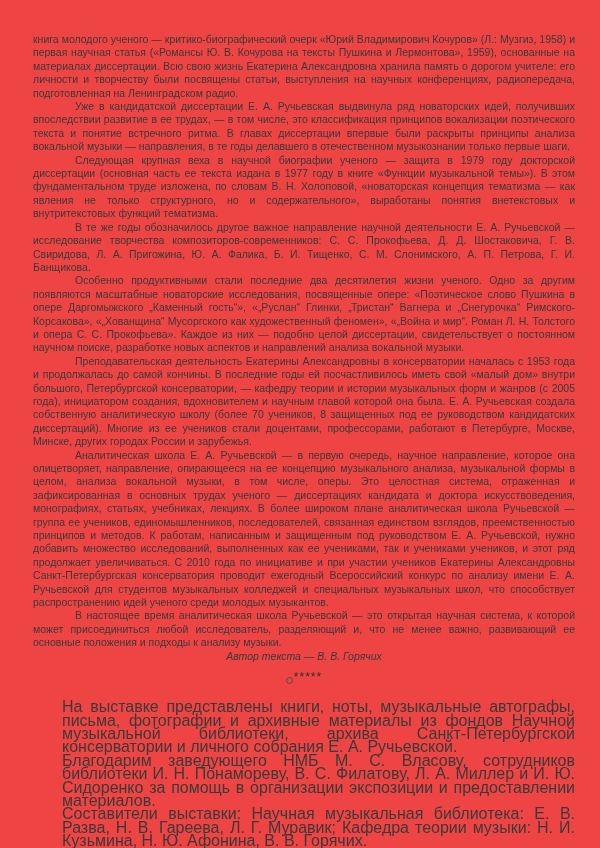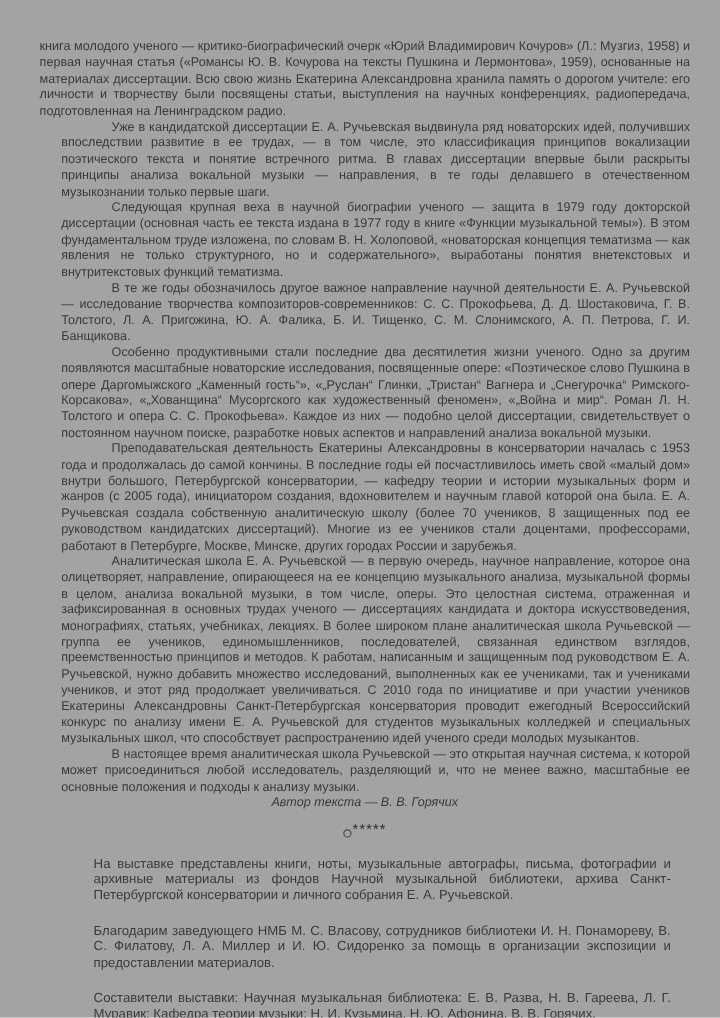--- a/index.html
+++ b/index.html
@@ -8,31 +8,31 @@
     height: 848px;
     background: #ffffff;
     overflow: hidden;
     font-family: "Liberation Sans", "DejaVu Sans", sans-serif;
   }
   .page {
     box-sizing: border-box;
     width: 600px;
     height: 848px;
     padding: 33px 25px 0 33px;
-    background: #a3a3a3;
+    background: #ef4444;
     color: #3a3a3a;
   }
   .main-text p {
     margin: 0;
     font-size: 10.5px;
     line-height: 13.4px;
     text-align: justify;
     color: #3a3a3a;
   }
-  .main-text p.indent { text-indent: 42px; margin-left: 18px; }
+  .main-text p.indent { text-indent: 42px; }
   .author-line {
     margin: 0;
     font-size: 10.5px;
     line-height: 13.4px;
     text-align: center;
     font-style: italic;
     color: #3a3a3a;
   }
   .divider {
     position: relative;
@@ -49,40 +49,40 @@
     height: 5px;
     border: 1px solid #4a4a4a;
     border-radius: 50%;
     margin-right: 1px;
     vertical-align: -3px;
   }
   .footer-block {
     margin-left: 29px;
   }
   .footer-block p {
-    margin: 16px;
-    font-size: 11px;
+    margin: 0;
+    font-size: 16px;
     line-height: 13.4px;
     text-align: justify;
     color: #3a3a3a;
   }
 </style>
 </head>
 <body>
 
 <div class="page">
   <div class="main-text">
     <p>книга молодого ученого — критико-биографический очерк «Юрий Владимирович Кочуров» (Л.: Музгиз, 1958) и первая научная статья («Романсы Ю. В. Кочурова на тексты Пушкина и Лермонтова», 1959), основанные на материалах диссертации. Всю свою жизнь Екатерина Александровна хранила память о дорогом учителе: его личности и творчеству были посвящены статьи, выступления на научных конференциях, радиопередача, подготовленная на Ленинградском радио.</p>
     <p class="indent">Уже в кандидатской диссертации Е. А. Ручьевская выдвинула ряд новаторских идей, получивших впоследствии развитие в ее трудах, — в том числе, это классификация принципов вокализации поэтического текста и понятие встречного ритма. В главах диссертации впервые были раскрыты принципы анализа вокальной музыки — направления, в те годы делавшего в отечественном музыкознании только первые шаги.</p>
     <p class="indent">Следующая крупная веха в научной биографии ученого — защита в 1979 году докторской диссертации (основная часть ее текста издана в 1977 году в книге «Функции музыкальной темы»). В этом фундаментальном труде изложена, по словам В. Н. Холоповой, «новаторская концепция тематизма — как явления не только структурного, но и содержательного», выработаны понятия внетекстовых и внутритекстовых функций тематизма.</p>
-    <p class="indent">В те же годы обозначилось другое важное направление научной деятельности Е. А. Ручьевской — исследование творчества композиторов-современников: С. С. Прокофьева, Д. Д. Шостаковича, Г. В. Толстого, Л. А. Пригожина, Ю. А. Фалика, Б. И. Тищенко, С. М. Слонимского, А. П. Петрова, Г. И. Банщикова.</p>
+    <p class="indent">В те же годы обозначилось другое важное направление научной деятельности Е. А. Ручьевской — исследование творчества композиторов-современников: С. С. Прокофьева, Д. Д. Шостаковича, Г. В. Свиридова, Л. А. Пригожина, Ю. А. Фалика, Б. И. Тищенко, С. М. Слонимского, А. П. Петрова, Г. И. Банщикова.</p>
     <p class="indent">Особенно продуктивными стали последние два десятилетия жизни ученого. Одно за другим появляются масштабные новаторские исследования, посвященные опере: «Поэтическое слово Пушкина в опере Даргомыжского „Каменный гость“», «„Руслан“ Глинки, „Тристан“ Вагнера и „Снегурочка“ Римского-Корсакова», «„Хованщина“ Мусоргского как художественный феномен», «„Война и мир“. Роман Л. Н. Толстого и опера С. С. Прокофьева». Каждое из них — подобно целой диссертации, свидетельствует о постоянном научном поиске, разработке новых аспектов и направлений анализа вокальной музыки.</p>
     <p class="indent">Преподавательская деятельность Екатерины Александровны в консерватории началась с 1953 года и продолжалась до самой кончины. В последние годы ей посчастливилось иметь свой «малый дом» внутри большого, Петербургской консерватории, — кафедру теории и истории музыкальных форм и жанров (с 2005 года), инициатором создания, вдохновителем и научным главой которой она была. Е. А. Ручьевская создала собственную аналитическую школу (более 70 учеников, 8 защищенных под ее руководством кандидатских диссертаций). Многие из ее учеников стали доцентами, профессорами, работают в Петербурге, Москве, Минске, других городах России и зарубежья.</p>
     <p class="indent">Аналитическая школа Е. А. Ручьевской — в первую очередь, научное направление, которое она олицетворяет, направление, опирающееся на ее концепцию музыкального анализа, музыкальной формы в целом, анализа вокальной музыки, в том числе, оперы. Это целостная система, отраженная и зафиксированная в основных трудах ученого — диссертациях кандидата и доктора искусствоведения, монографиях, статьях, учебниках, лекциях. В более широком плане аналитическая школа Ручьевской — группа ее учеников, единомышленников, последователей, связанная единством взглядов, преемственностью принципов и методов. К работам, написанным и защищенным под руководством Е. А. Ручьевской, нужно добавить множество исследований, выполненных как ее учениками, так и учениками учеников, и этот ряд продолжает увеличиваться. С 2010 года по инициативе и при участии учеников Екатерины Александровны Санкт-Петербургская консерватория проводит ежегодный Всероссийский конкурс по анализу имени Е. А. Ручьевской для студентов музыкальных колледжей и специальных музыкальных школ, что способствует распространению идей ученого среди молодых музыкантов.</p>
-    <p class="indent">В настоящее время аналитическая школа Ручьевской — это открытая научная система, к которой может присоединиться любой исследователь, разделяющий и, что не менее важно, масштабные ее основные положения и подходы к анализу музыки.</p>
+    <p class="indent">В настоящее время аналитическая школа Ручьевской — это открытая научная система, к которой может присоединиться любой исследователь, разделяющий и, что не менее важно, развивающий ее основные положения и подходы к анализу музыки.</p>
   </div>
 
   <p class="author-line">Автор текста — В. В. Горячих</p>
 
   <div class="divider"><span class="flourish"></span><span>*****</span></div>
 
   <div class="footer-block">
     <p>На выставке представлены книги, ноты, музыкальные автографы, письма, фотографии и архивные материалы из фондов Научной музыкальной библиотеки, архива Санкт-Петербургской консерватории и личного собрания Е. А. Ручьевской.</p>
     <p>Благодарим заведующего НМБ М. С. Власову, сотрудников библиотеки И. Н. Понамореву, В. С. Филатову, Л. А. Миллер и И. Ю. Сидоренко за помощь в организации экспозиции и предоставлении материалов.</p>
     <p>Составители выставки: Научная музыкальная библиотека: Е. В. Разва, Н. В. Гареева, Л. Г. Муравик; Кафедра теории музыки: Н. И. Кузьмина, Н. Ю. Афонина, В. В. Горячих.</p>

